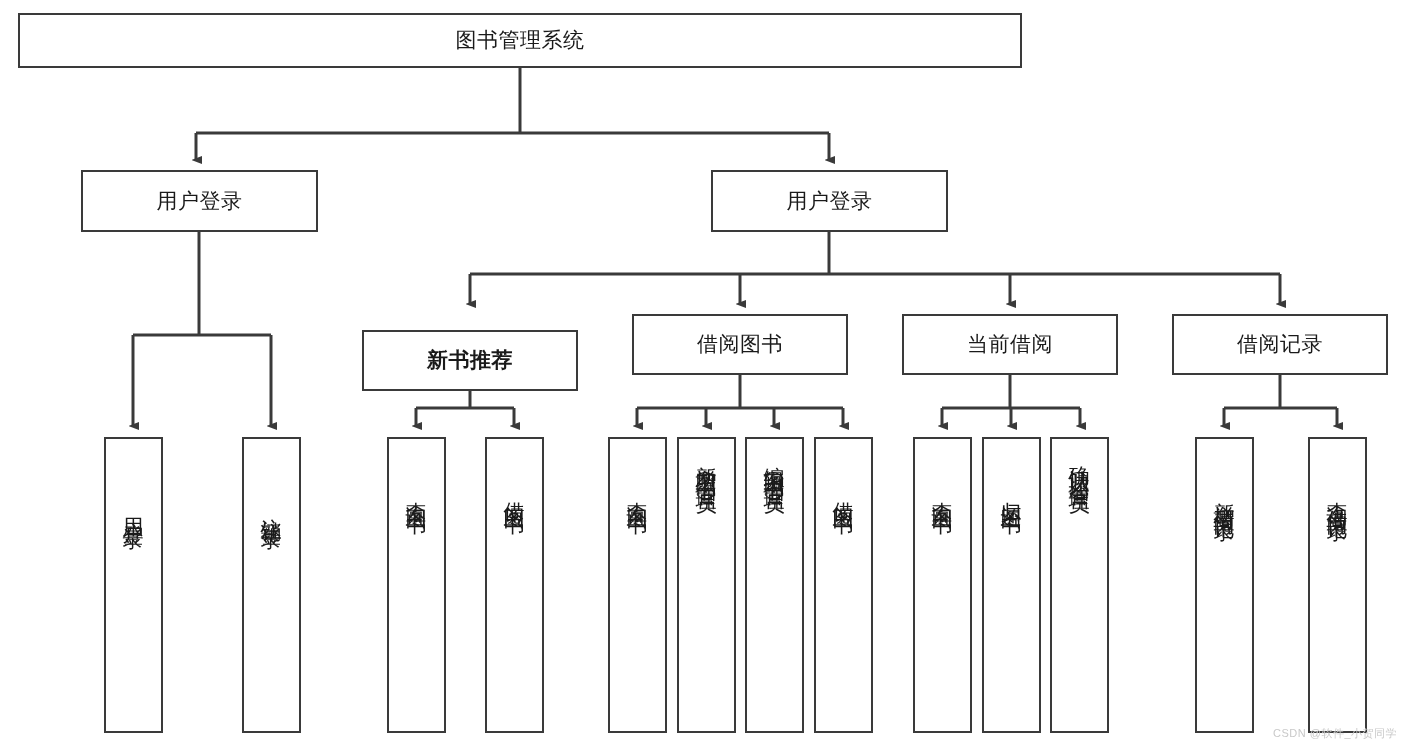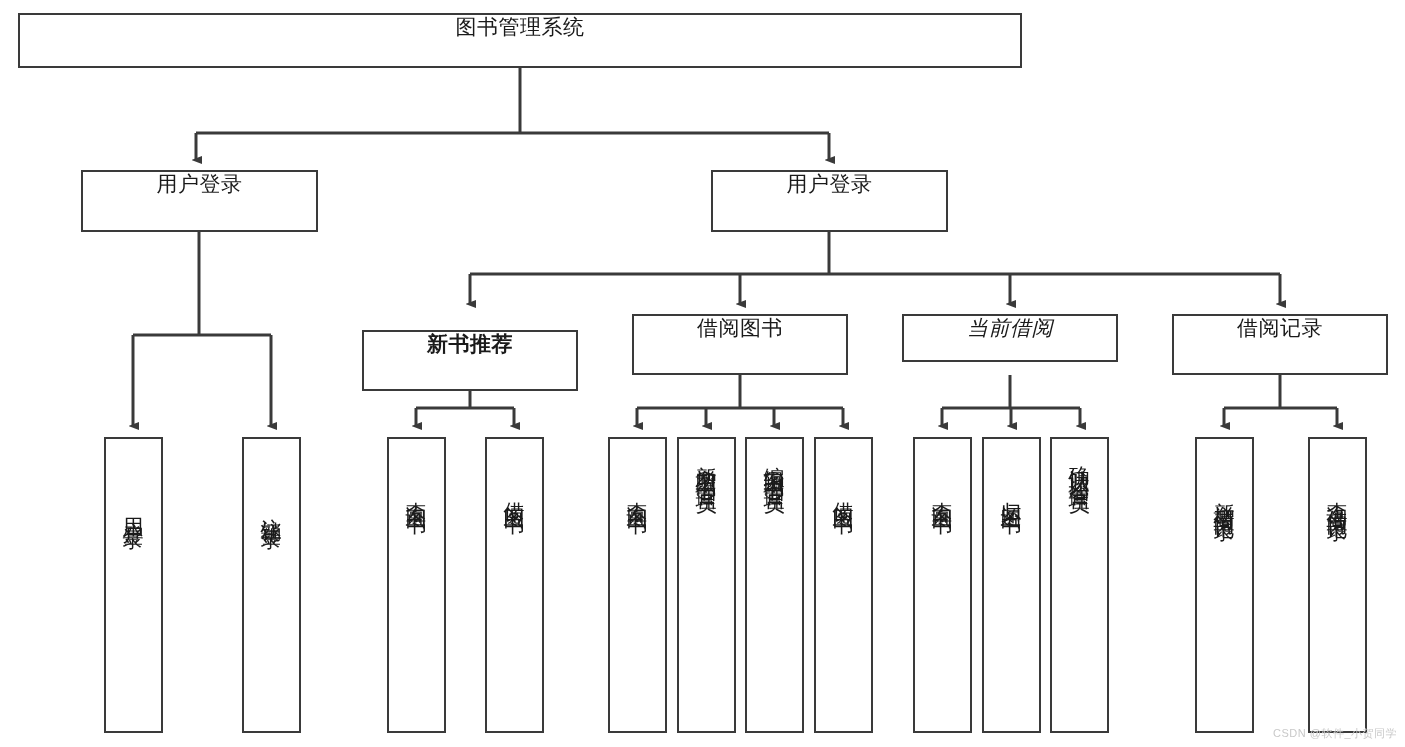--- a/index.html
+++ b/index.html
@@ -19,20 +19,21 @@
     left:0; top:0;
     width:1405px; height:747px;
     pointer-events:none;
   }
   .node{
     position:absolute;
     box-sizing:border-box;
     border:2px solid #3a3a3a;
     background:#ffffff;
     display:flex;
+    align-items:center;
     justify-content:center;
     text-align:center;
   }
   .node .label{
     font-size:21px;
     line-height:1.18;
     letter-spacing:0.5px;
     color:#1a1a1a;
     white-space:nowrap;
   }
@@ -134,21 +135,21 @@
   <div class="node" style="left:711px; top:170px; width:237px; height:62px;">
     <span class="label">用户登录</span>
   </div>
 
   <div class="node" style="left:362px; top:330px; width:216px; height:61px;font-weight:bold;">
     <span class="label">新书推荐</span>
   </div>
   <div class="node" style="left:632px; top:314px; width:216px; height:61px;">
     <span class="label">借阅图书</span>
   </div>
-  <div class="node" style="left:902px; top:314px; width:216px; height:48px;font-style:italic;">
+  <div class="node" style="left:902px; top:314px; width:216px; height:61px;">
     <span class="label">当前借阅</span>
   </div>
   <div class="node" style="left:1172px; top:314px; width:216px; height:61px;">
     <span class="label">借阅记录</span>
   </div>
 
   <div class="node vert mid" style="left:104px; top:437px; width:59px; height:296px;">
     <span class="label">用户登录</span>
   </div>
   <div class="node vert mid" style="left:242px; top:437px; width:59px; height:296px;">

